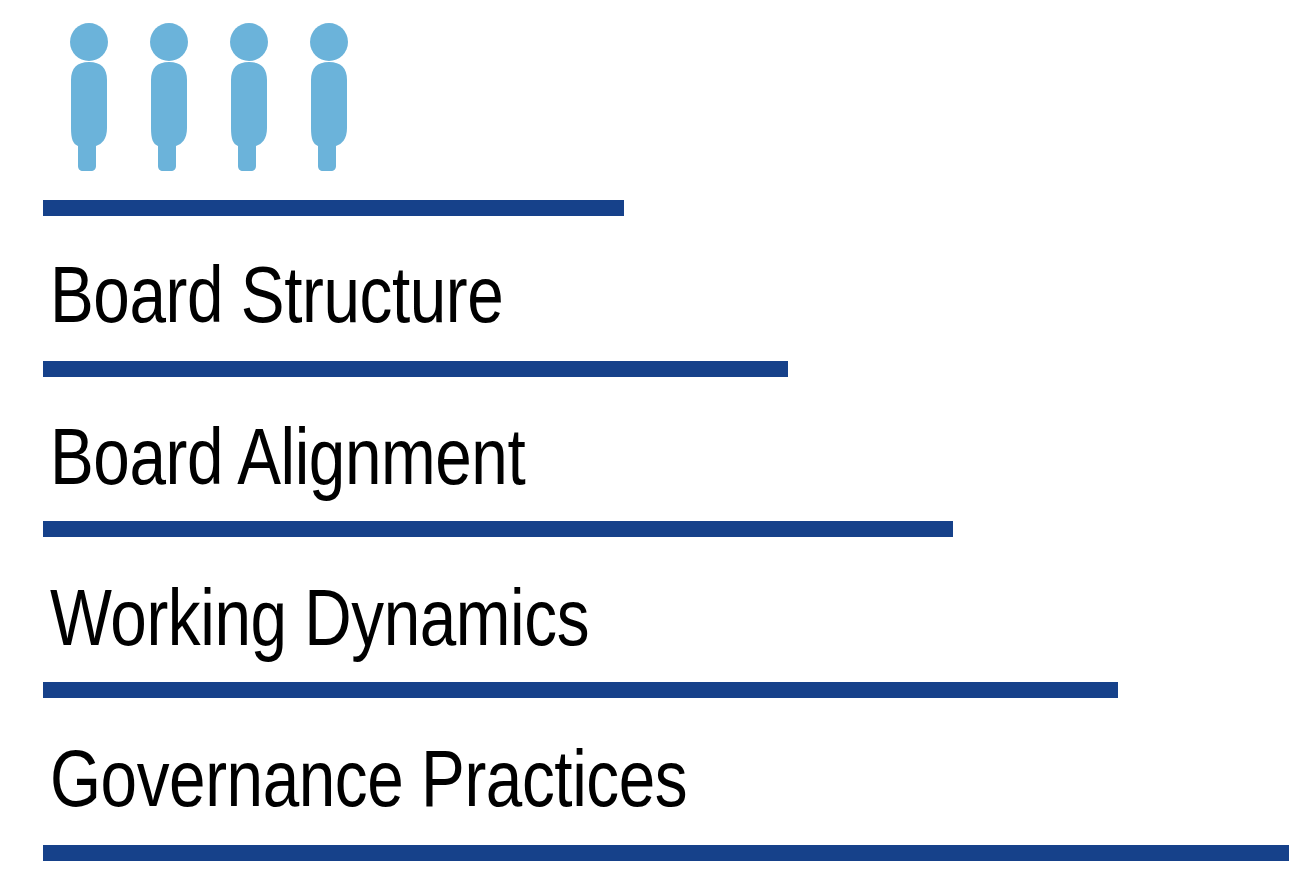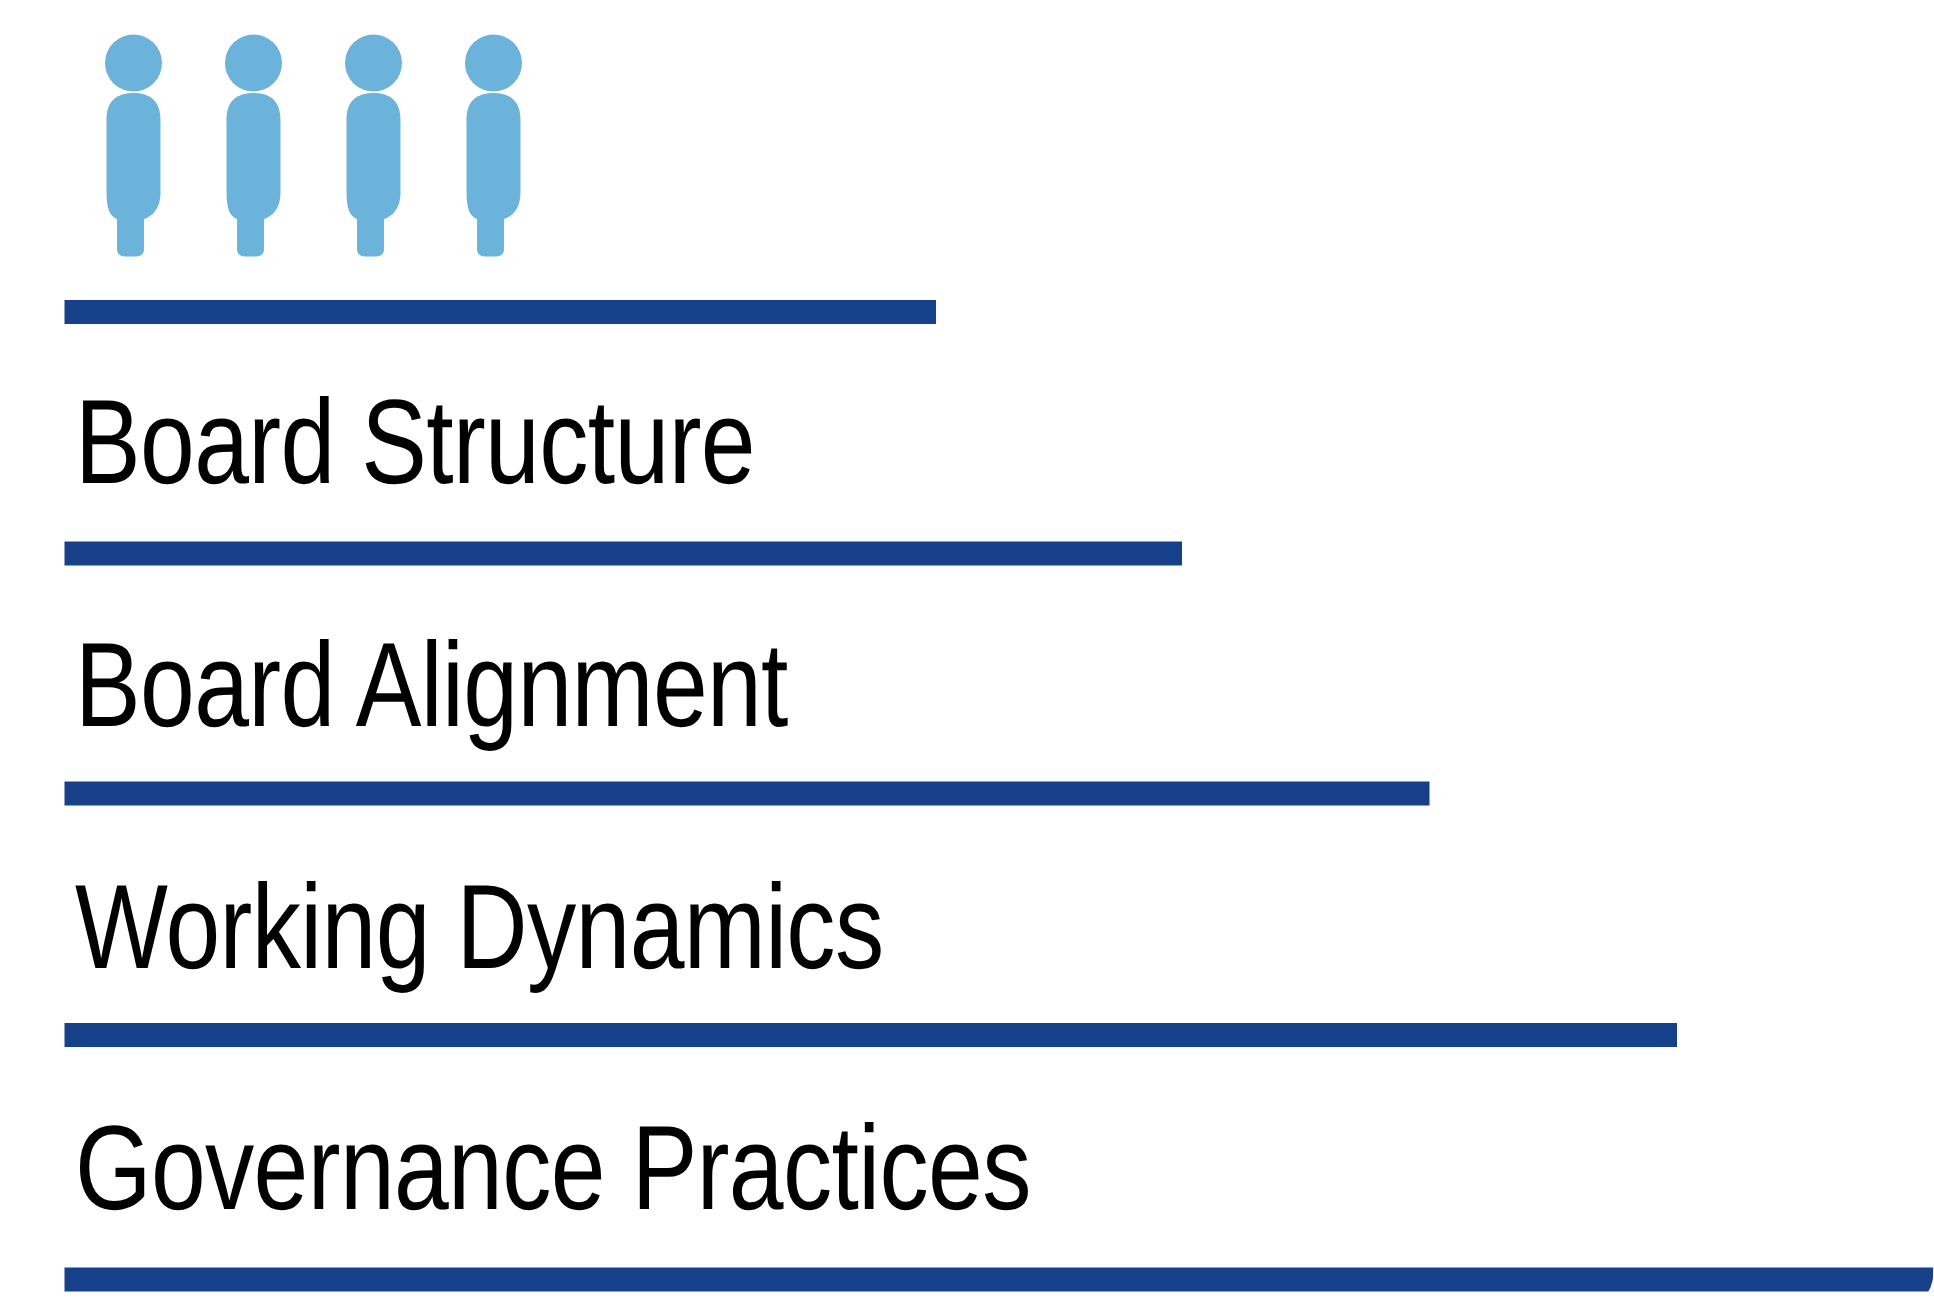--- a/index.html
+++ b/index.html
@@ -10,21 +10,20 @@
   body {
     font-family: "Liberation Sans", "DejaVu Sans", sans-serif;
   }
 
   #slide {
     position: relative;
     width: 1289px;
     height: 875px;
     background: #ffffff;
     overflow: hidden;
-    border-radius: 27px;
   }
 
   
   .people-row {
     position: absolute;
     left: 63px;
     top: 18px;
     width: 320px;
     height: 160px;
     display: flex;

